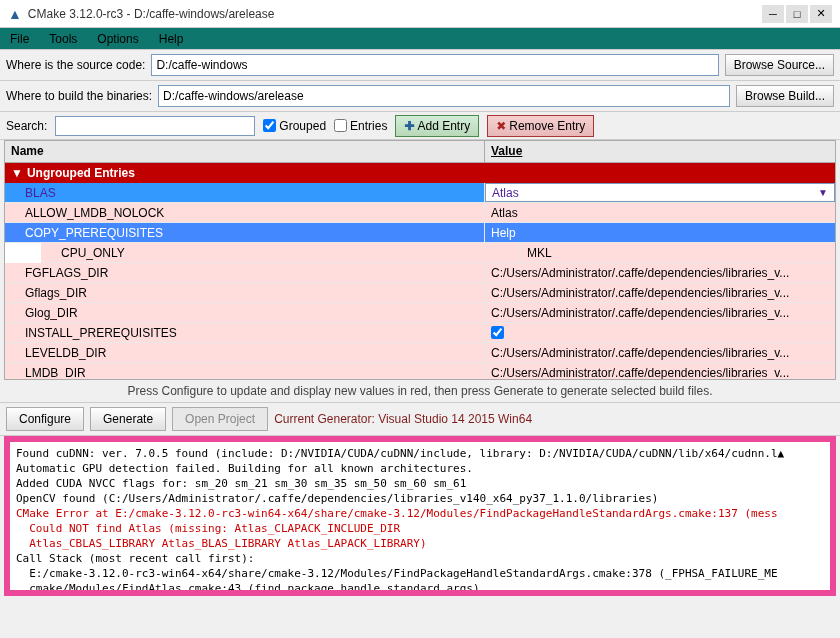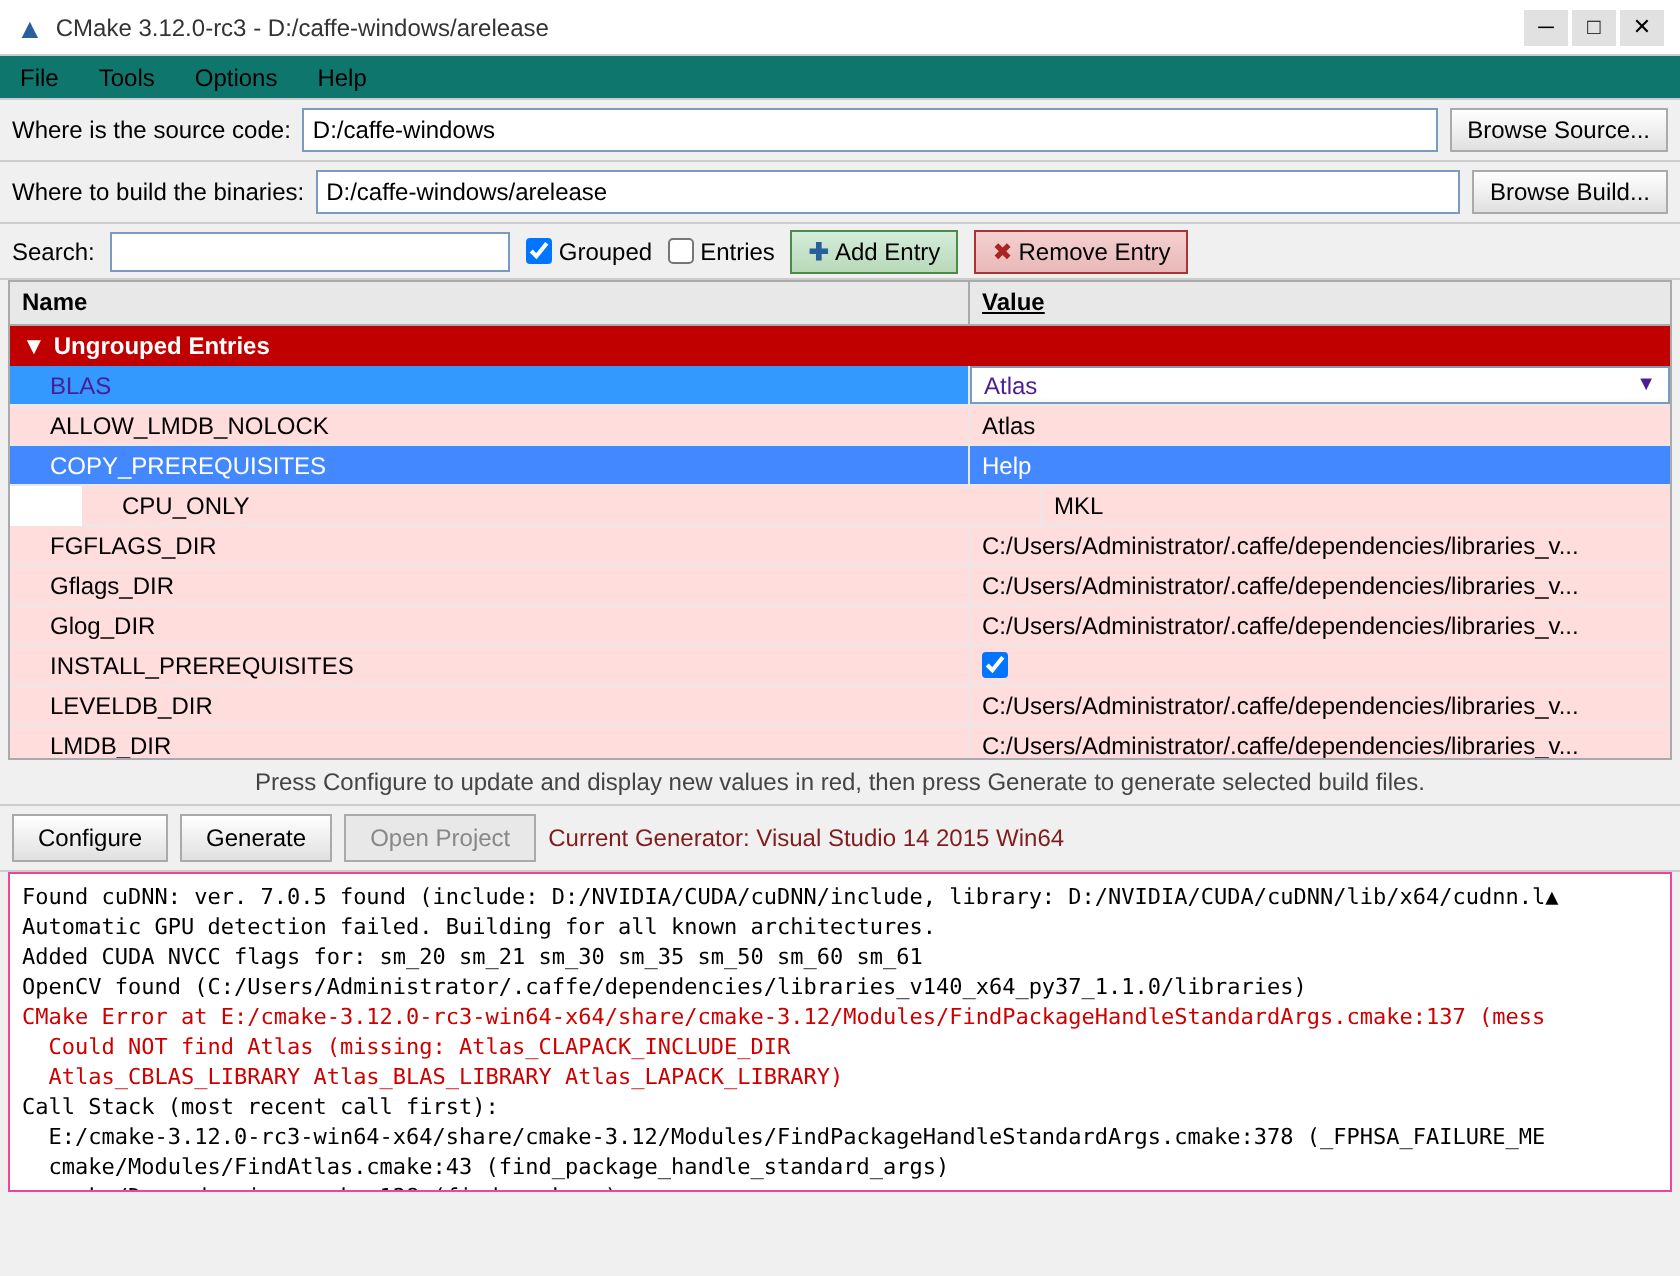--- a/index.html
+++ b/index.html
@@ -275,21 +275,21 @@
       cursor: default;
     }
     .generator-text {
       font-size: 12px;
       color: #7f1d1d;
       text-align: center;
     }
 
     .log-area {
       background: #fff;
-      border: 1px solid #ec4899;
+      border: 6px solid #ec4899;
       margin: 0 4px;
       height: 160px;
       overflow-y: auto;
       padding: 4px 6px;
       font-size: 11px;
       font-family: Consolas, monospace;
       line-height: 15px;
     }
     .log-normal { color: #000; }
     .log-error { color: #cc0000; }

